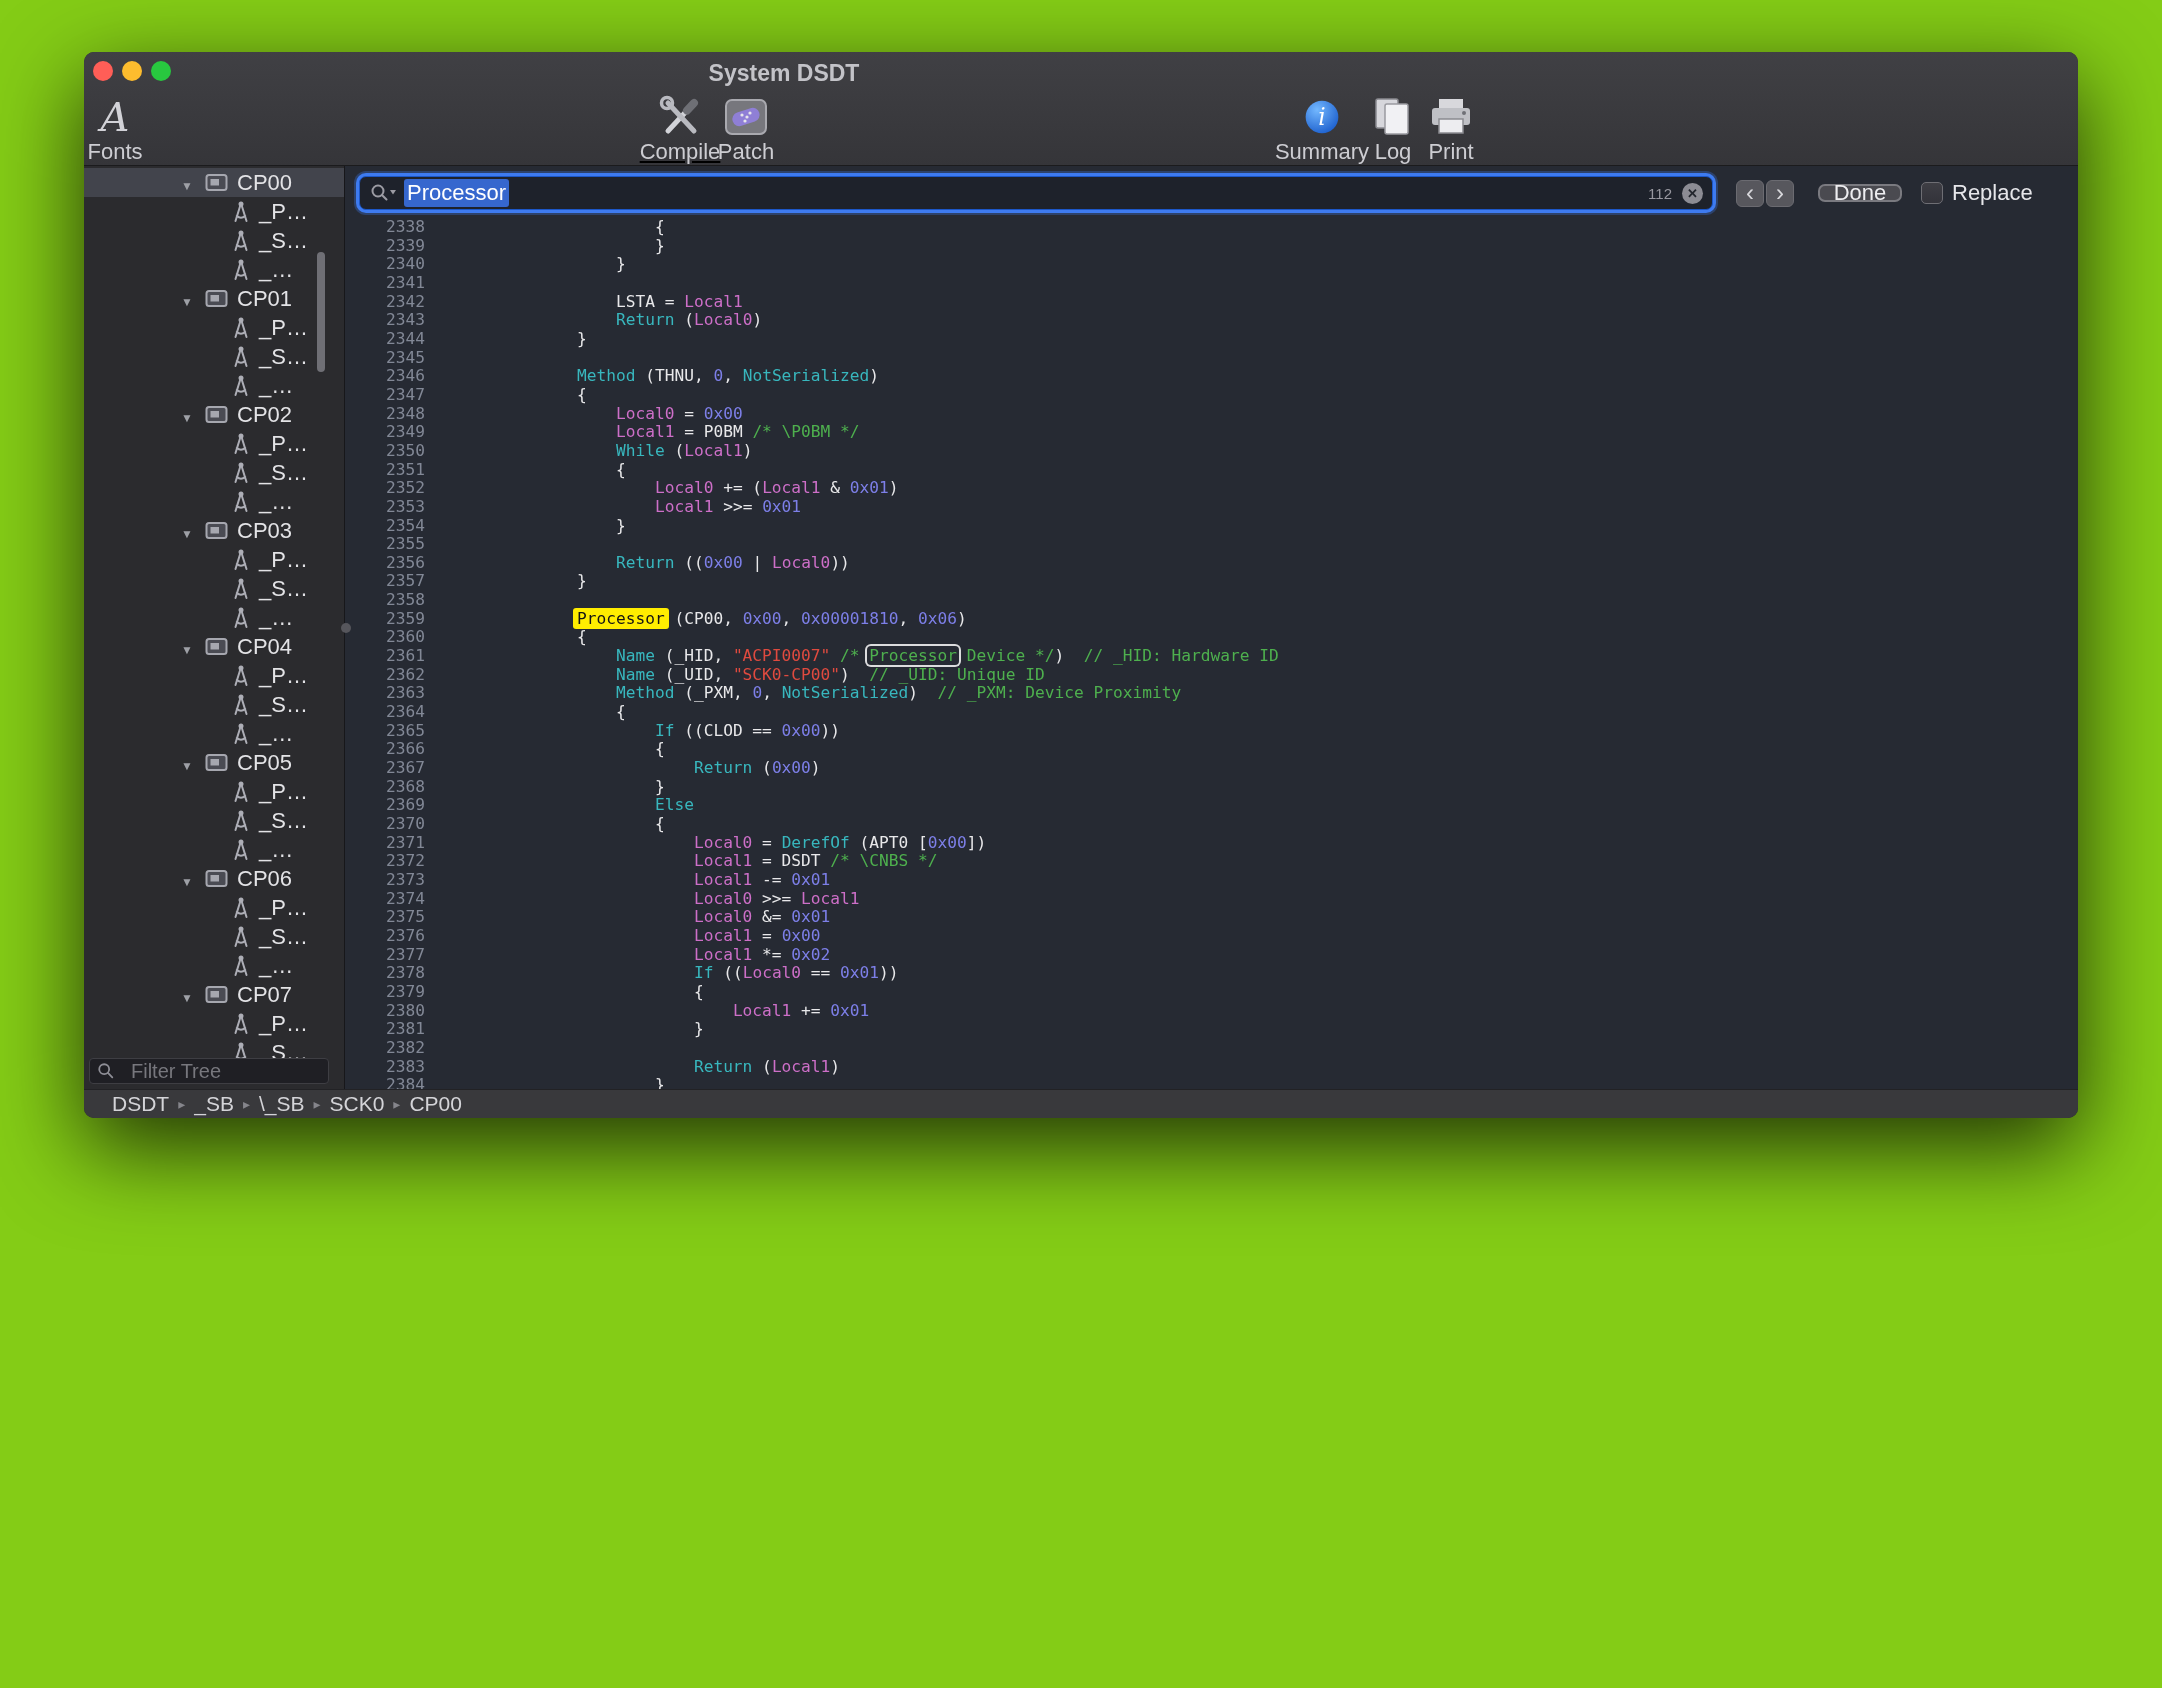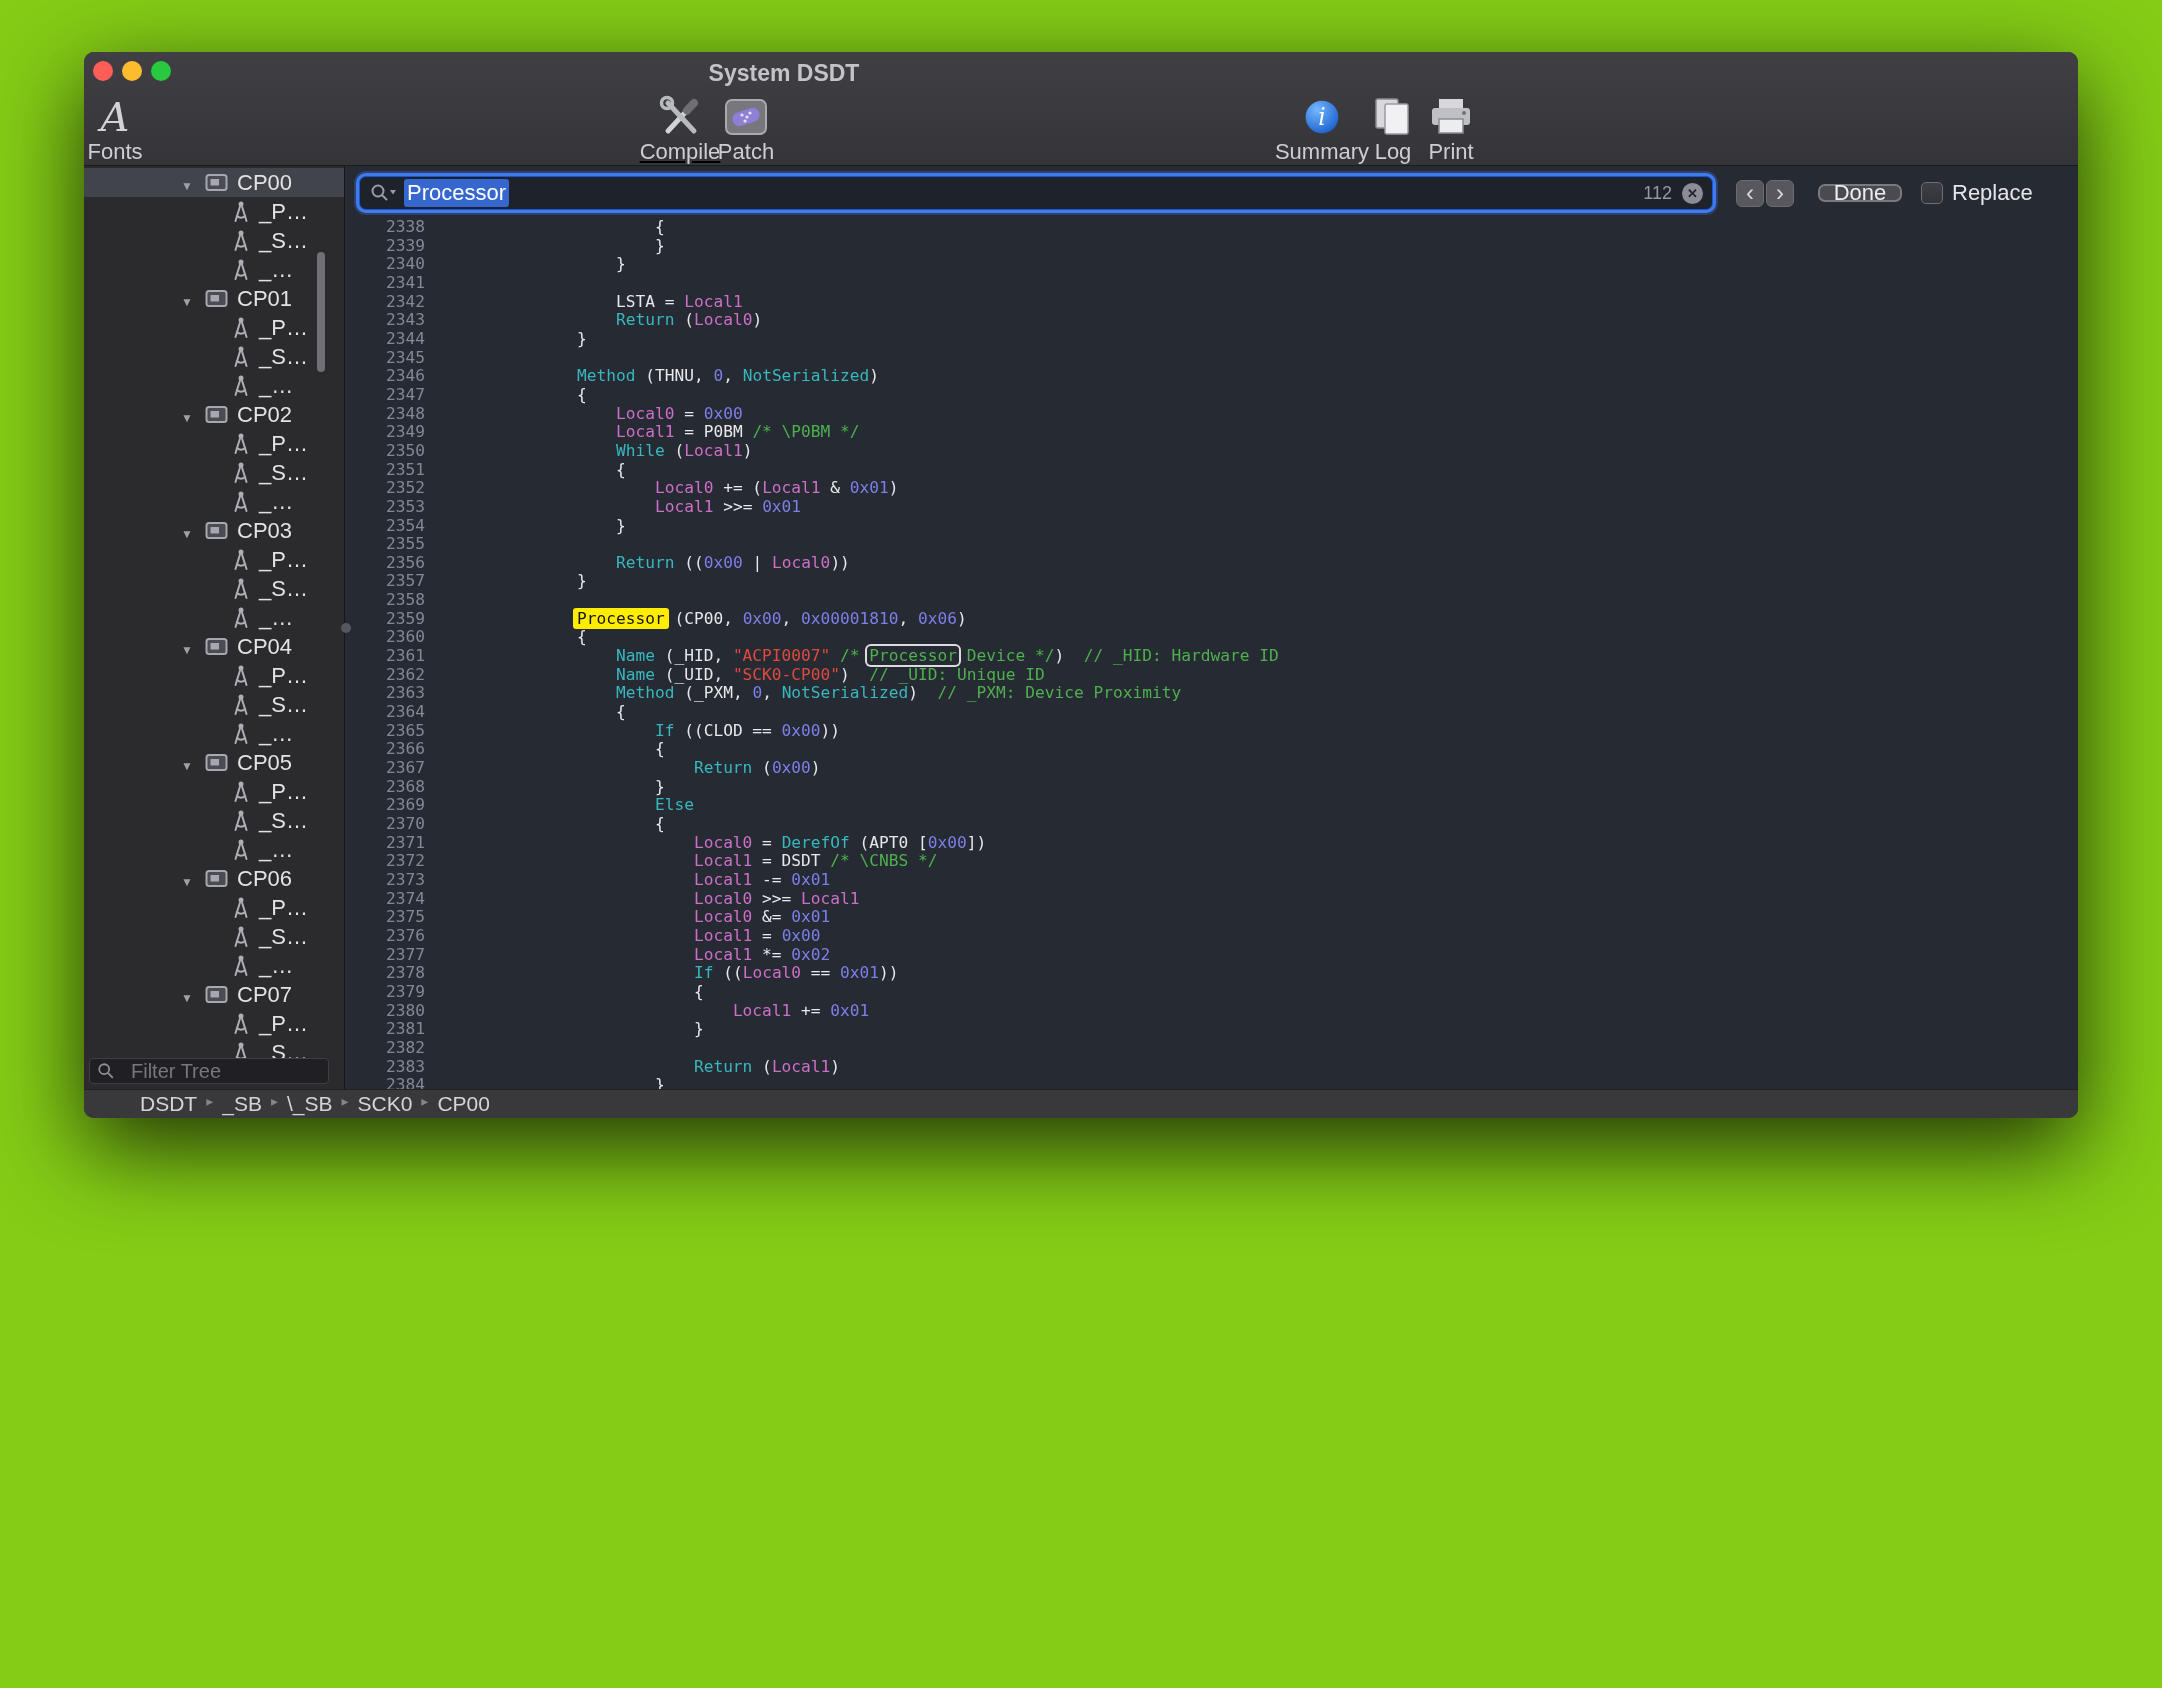--- a/index.html
+++ b/index.html
@@ -44,21 +44,21 @@
   .filter input::placeholder{color:#77777D;}
   .divider-knob{position:absolute;left:257px;top:457px;width:10px;height:10px;border-radius:50%;background:#56565C;z-index:6;}
   
   .content{position:absolute;left:262px;top:0;right:0;bottom:0;background:#262A33;overflow:hidden;}
   .findbar{position:absolute;left:13px;top:8px;right:14px;height:38px;display:flex;align-items:center;z-index:4;}
   .searchfield{width:1354px;height:34px;flex:none;background:#1E222B;border:1px solid #1C57C8;border-radius:7px;
        box-shadow:0 0 0 3px #3E7BF0,0 0 0 5px rgba(62,123,240,.30);display:flex;align-items:center;padding:0 9px;}
   .magwrap{display:flex;align-items:center;margin-right:7px;}
   .query{font-size:22px;color:#FFFFFF;background:#3667CE;border-radius:3px;padding:1px 3px;white-space:nowrap;}
   .sf-spacer{flex:1;}
-  .count{font-size:18px;color:#97979F;margin-right:10px;}
+  .count{font-size:15px;color:#97979F;margin-right:10px;}
   .clearbtn{width:21px;height:21px;border-radius:50%;background:#8C8C94;flex:none;
             display:flex;align-items:center;justify-content:center;}
   .clearbtn::before{content:"✕";font-size:13px;color:#23262E;font-weight:bold;}
   .navseg{margin-left:23px;display:flex;gap:2px;flex:none;}
   .navbtn{width:28px;height:27px;background:#57575D;border:1px solid #6B6B71;border-radius:6px;
           display:flex;align-items:center;justify-content:center;color:#D8D8DC;}
   .navbtn.prev::before{content:"‹";font-size:24px;line-height:20px;}
   .navbtn.next::before{content:"›";font-size:24px;line-height:20px;}
   .donebtn{margin-left:24px;width:84px;height:18px;background:#4A4A50;border:2px solid #7A7A80;border-radius:7px;
            color:#EDEDF0;font-size:22px;display:flex;align-items:center;justify-content:center;flex:none;}
@@ -542,21 +542,21 @@
             <div class="cline"><span class="gut">2380</span><span class="ctext">                                <span class="tok-l">Local1</span><span class="tok-p"> += </span><span class="tok-n">0x01</span></span></div>
             <div class="cline"><span class="gut">2381</span><span class="ctext">                            <span class="tok-p">}</span></span></div>
             <div class="cline"><span class="gut">2382</span><span class="ctext"></span></div>
             <div class="cline"><span class="gut">2383</span><span class="ctext">                            <span class="tok-k">Return</span><span class="tok-p"> (</span><span class="tok-l">Local1</span><span class="tok-p">)</span></span></div>
             <div class="cline"><span class="gut">2384</span><span class="ctext">                        <span class="tok-p">}</span></span></div>
           </div>
       </div>
     </div>
 
     <div class="statusbar">
-      <div style="display:flex;margin-left:28px;" id="breadcrumb">
+      <div style="display:flex;align-items:center;" id="breadcrumb">
           <span class="bc-item">DSDT</span>
           <span class="bsep"></span>
           <span class="bc-item">_SB</span>
           <span class="bsep"></span>
           <span class="bc-item">\_SB</span>
           <span class="bsep"></span>
           <span class="bc-item">SCK0</span>
           <span class="bsep"></span>
           <span class="bc-item">CP00</span>
         </div>

